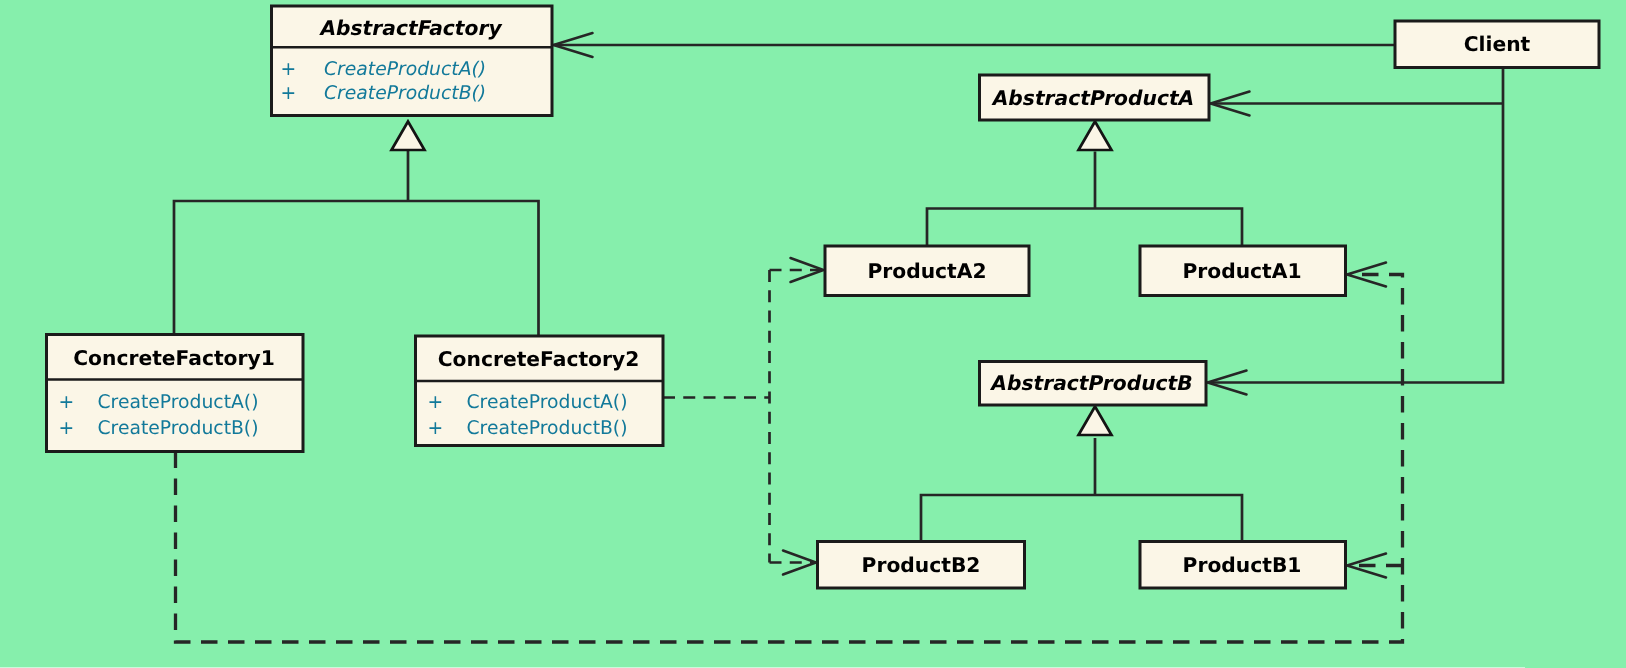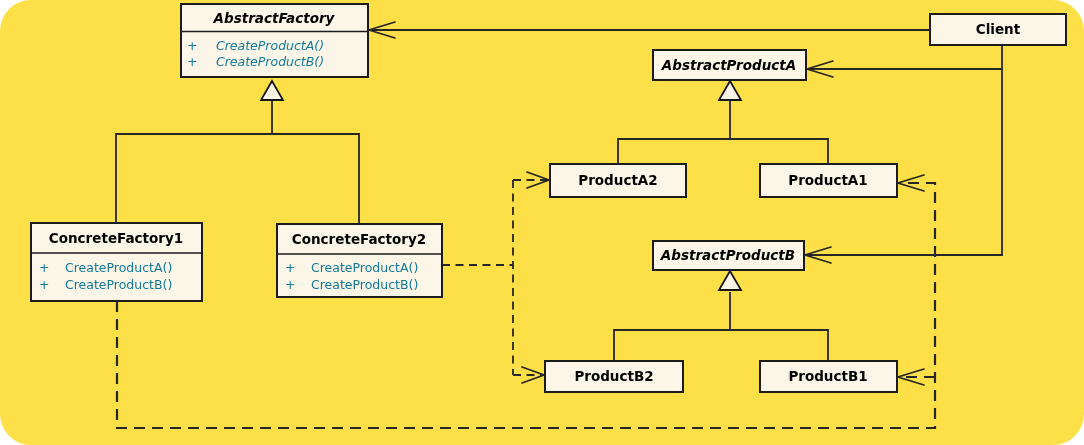--- a/index.html
+++ b/index.html
@@ -1,16 +1,16 @@
 <!DOCTYPE html>
 <html><head>
 <meta charset="utf-8">
 <style>
   html,body{margin:0;padding:0;background:#ffffff;}
-  .stage{position:relative;width:1084px;height:445px;background:#fde047;overflow:hidden;border-radius:31px;}
+  .stage{position:relative;width:1084px;height:445px;background:#86efac;overflow:hidden;}
   svg{display:block;}
   .box{fill:#FBF6E7;stroke:#1b1b1b;stroke-width:2;}
   .sep{stroke:#1b1b1b;stroke-width:1.6;}
   .title{font-family:"DejaVu Sans",sans-serif;font-weight:bold;font-size:13.5px;fill:#000000;text-anchor:middle;}
   .abstract-title{font-style:italic;}
   .method{font-family:"DejaVu Sans",sans-serif;font-size:12.5px;fill:#12799A;}
   .abstract-method{font-style:italic;}
   .edge{stroke:#262626;stroke-width:1.8;fill:none;}
   .arrow{stroke:#262626;stroke-width:1.7;fill:none;stroke-linecap:round;}
   .dep1{stroke:#262626;stroke-width:2.2;fill:none;stroke-dasharray:11 7;}

